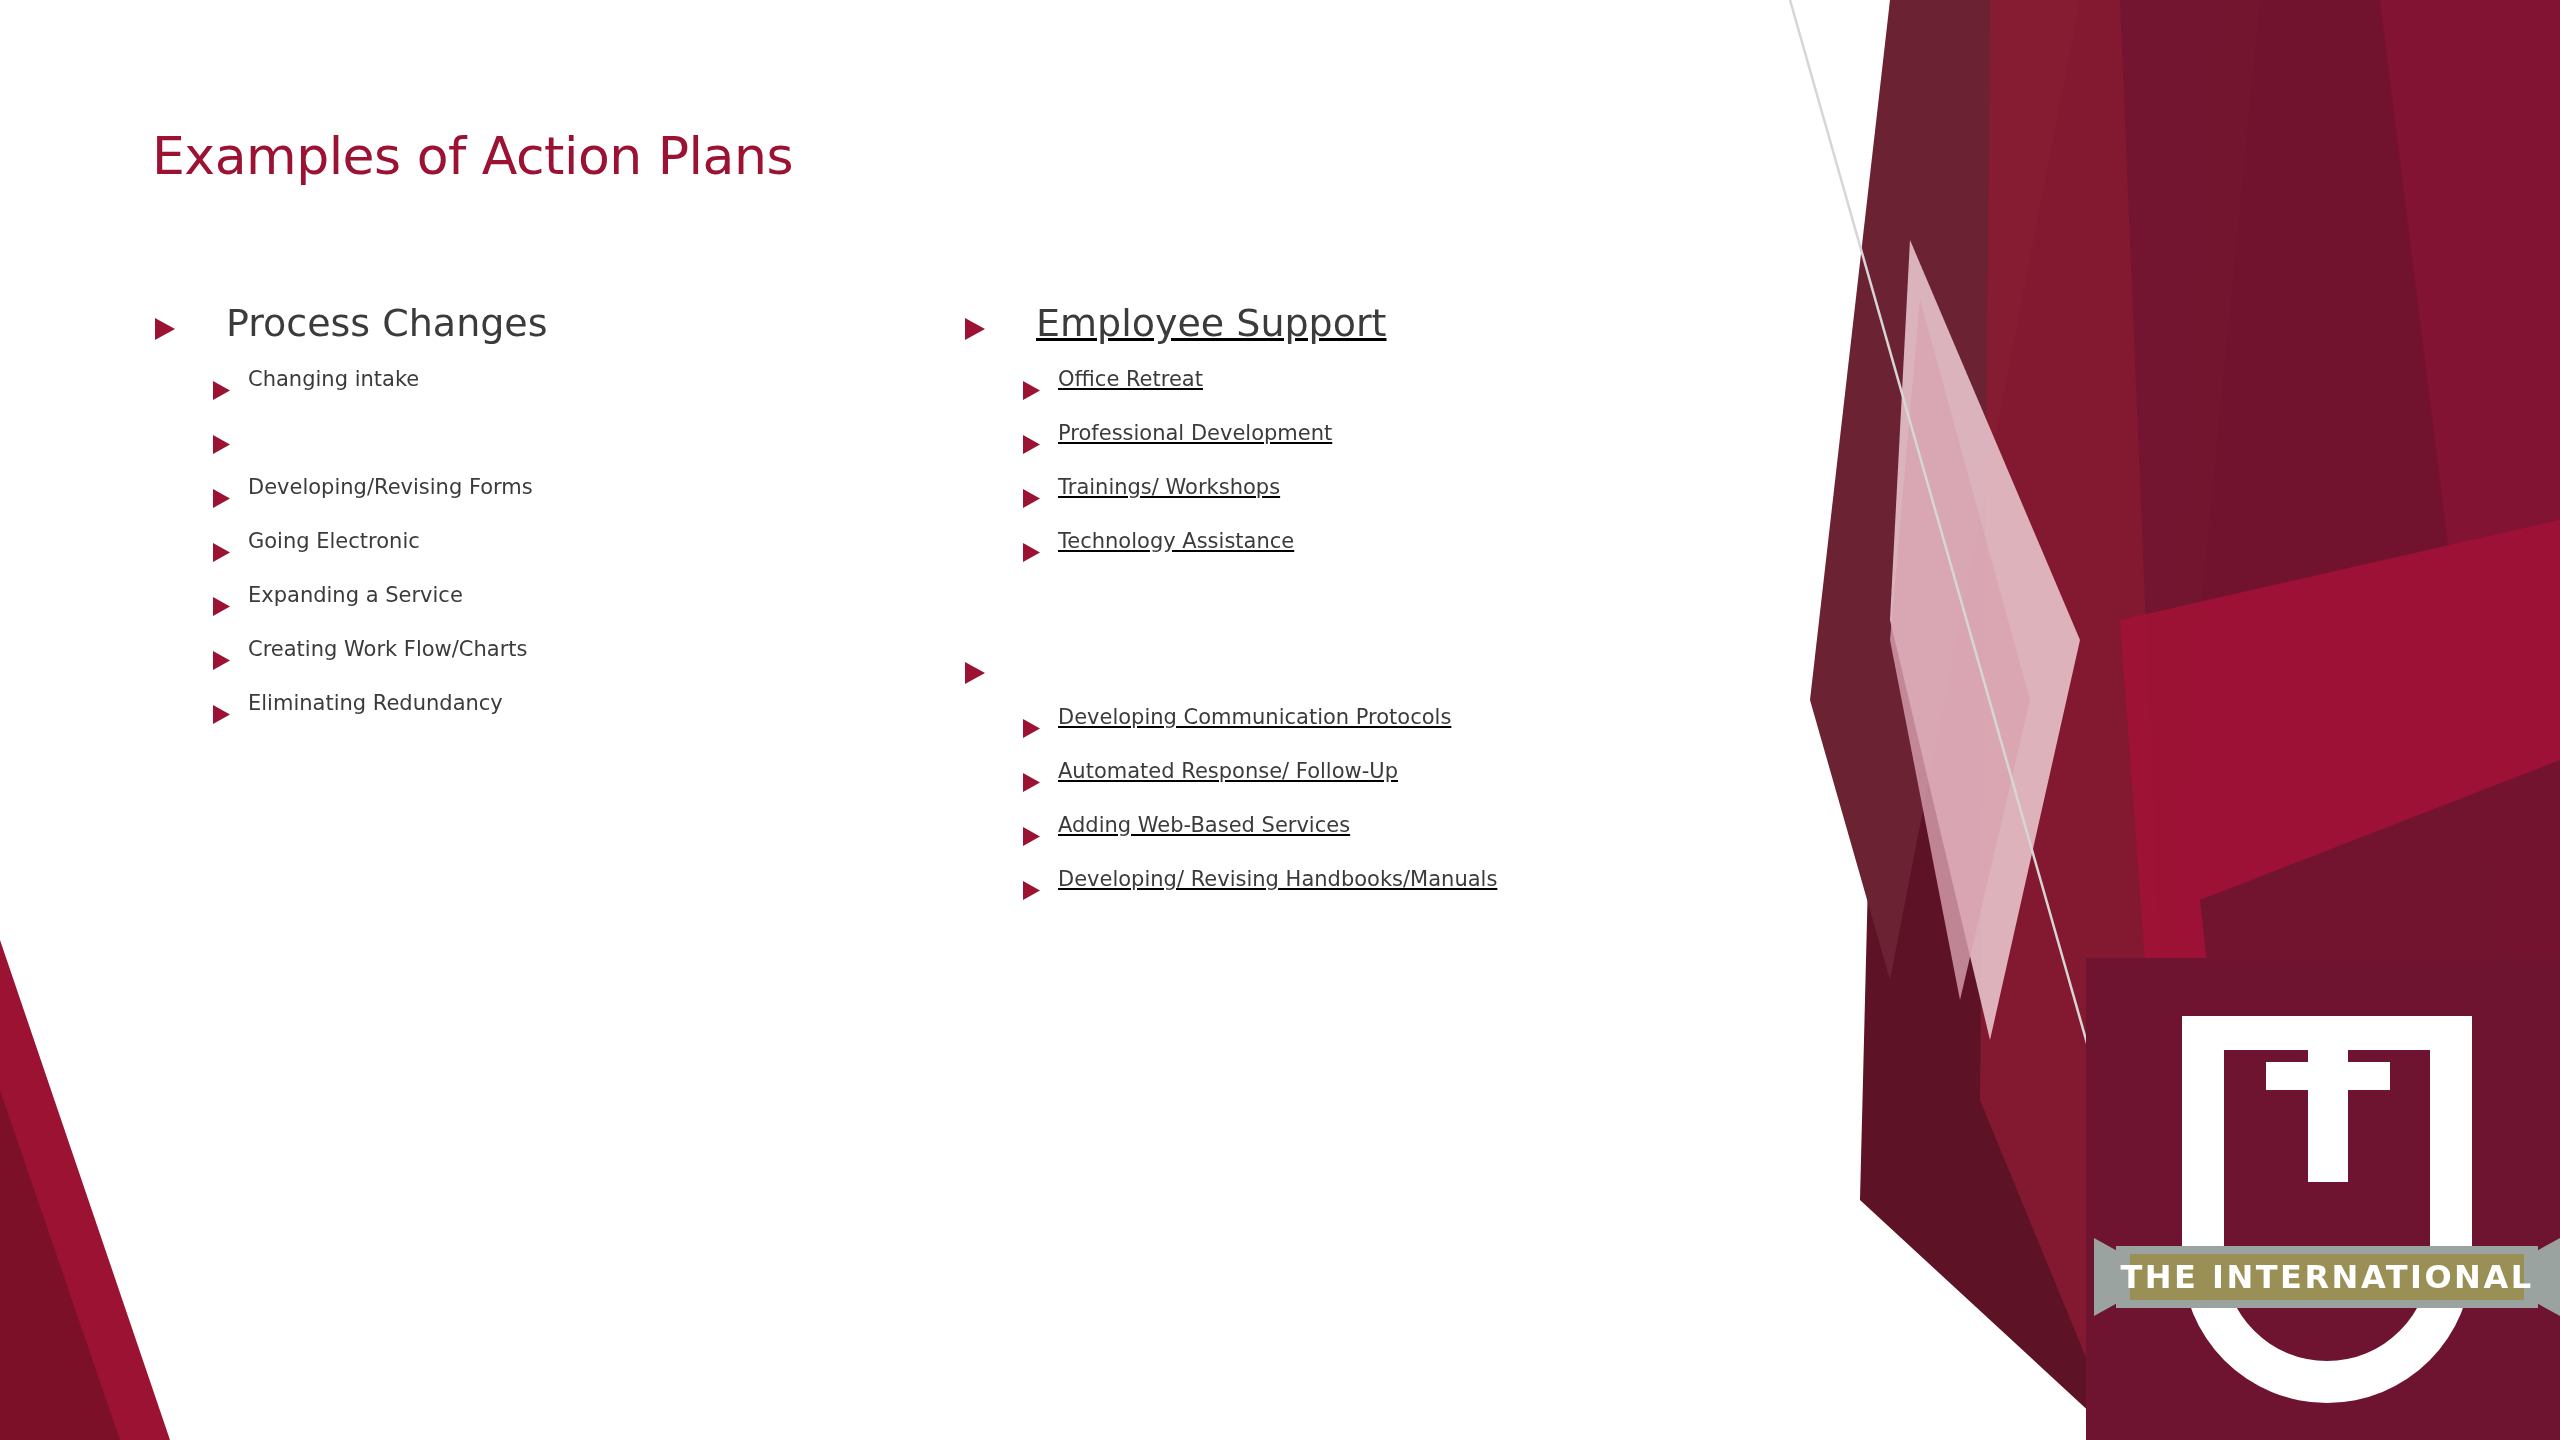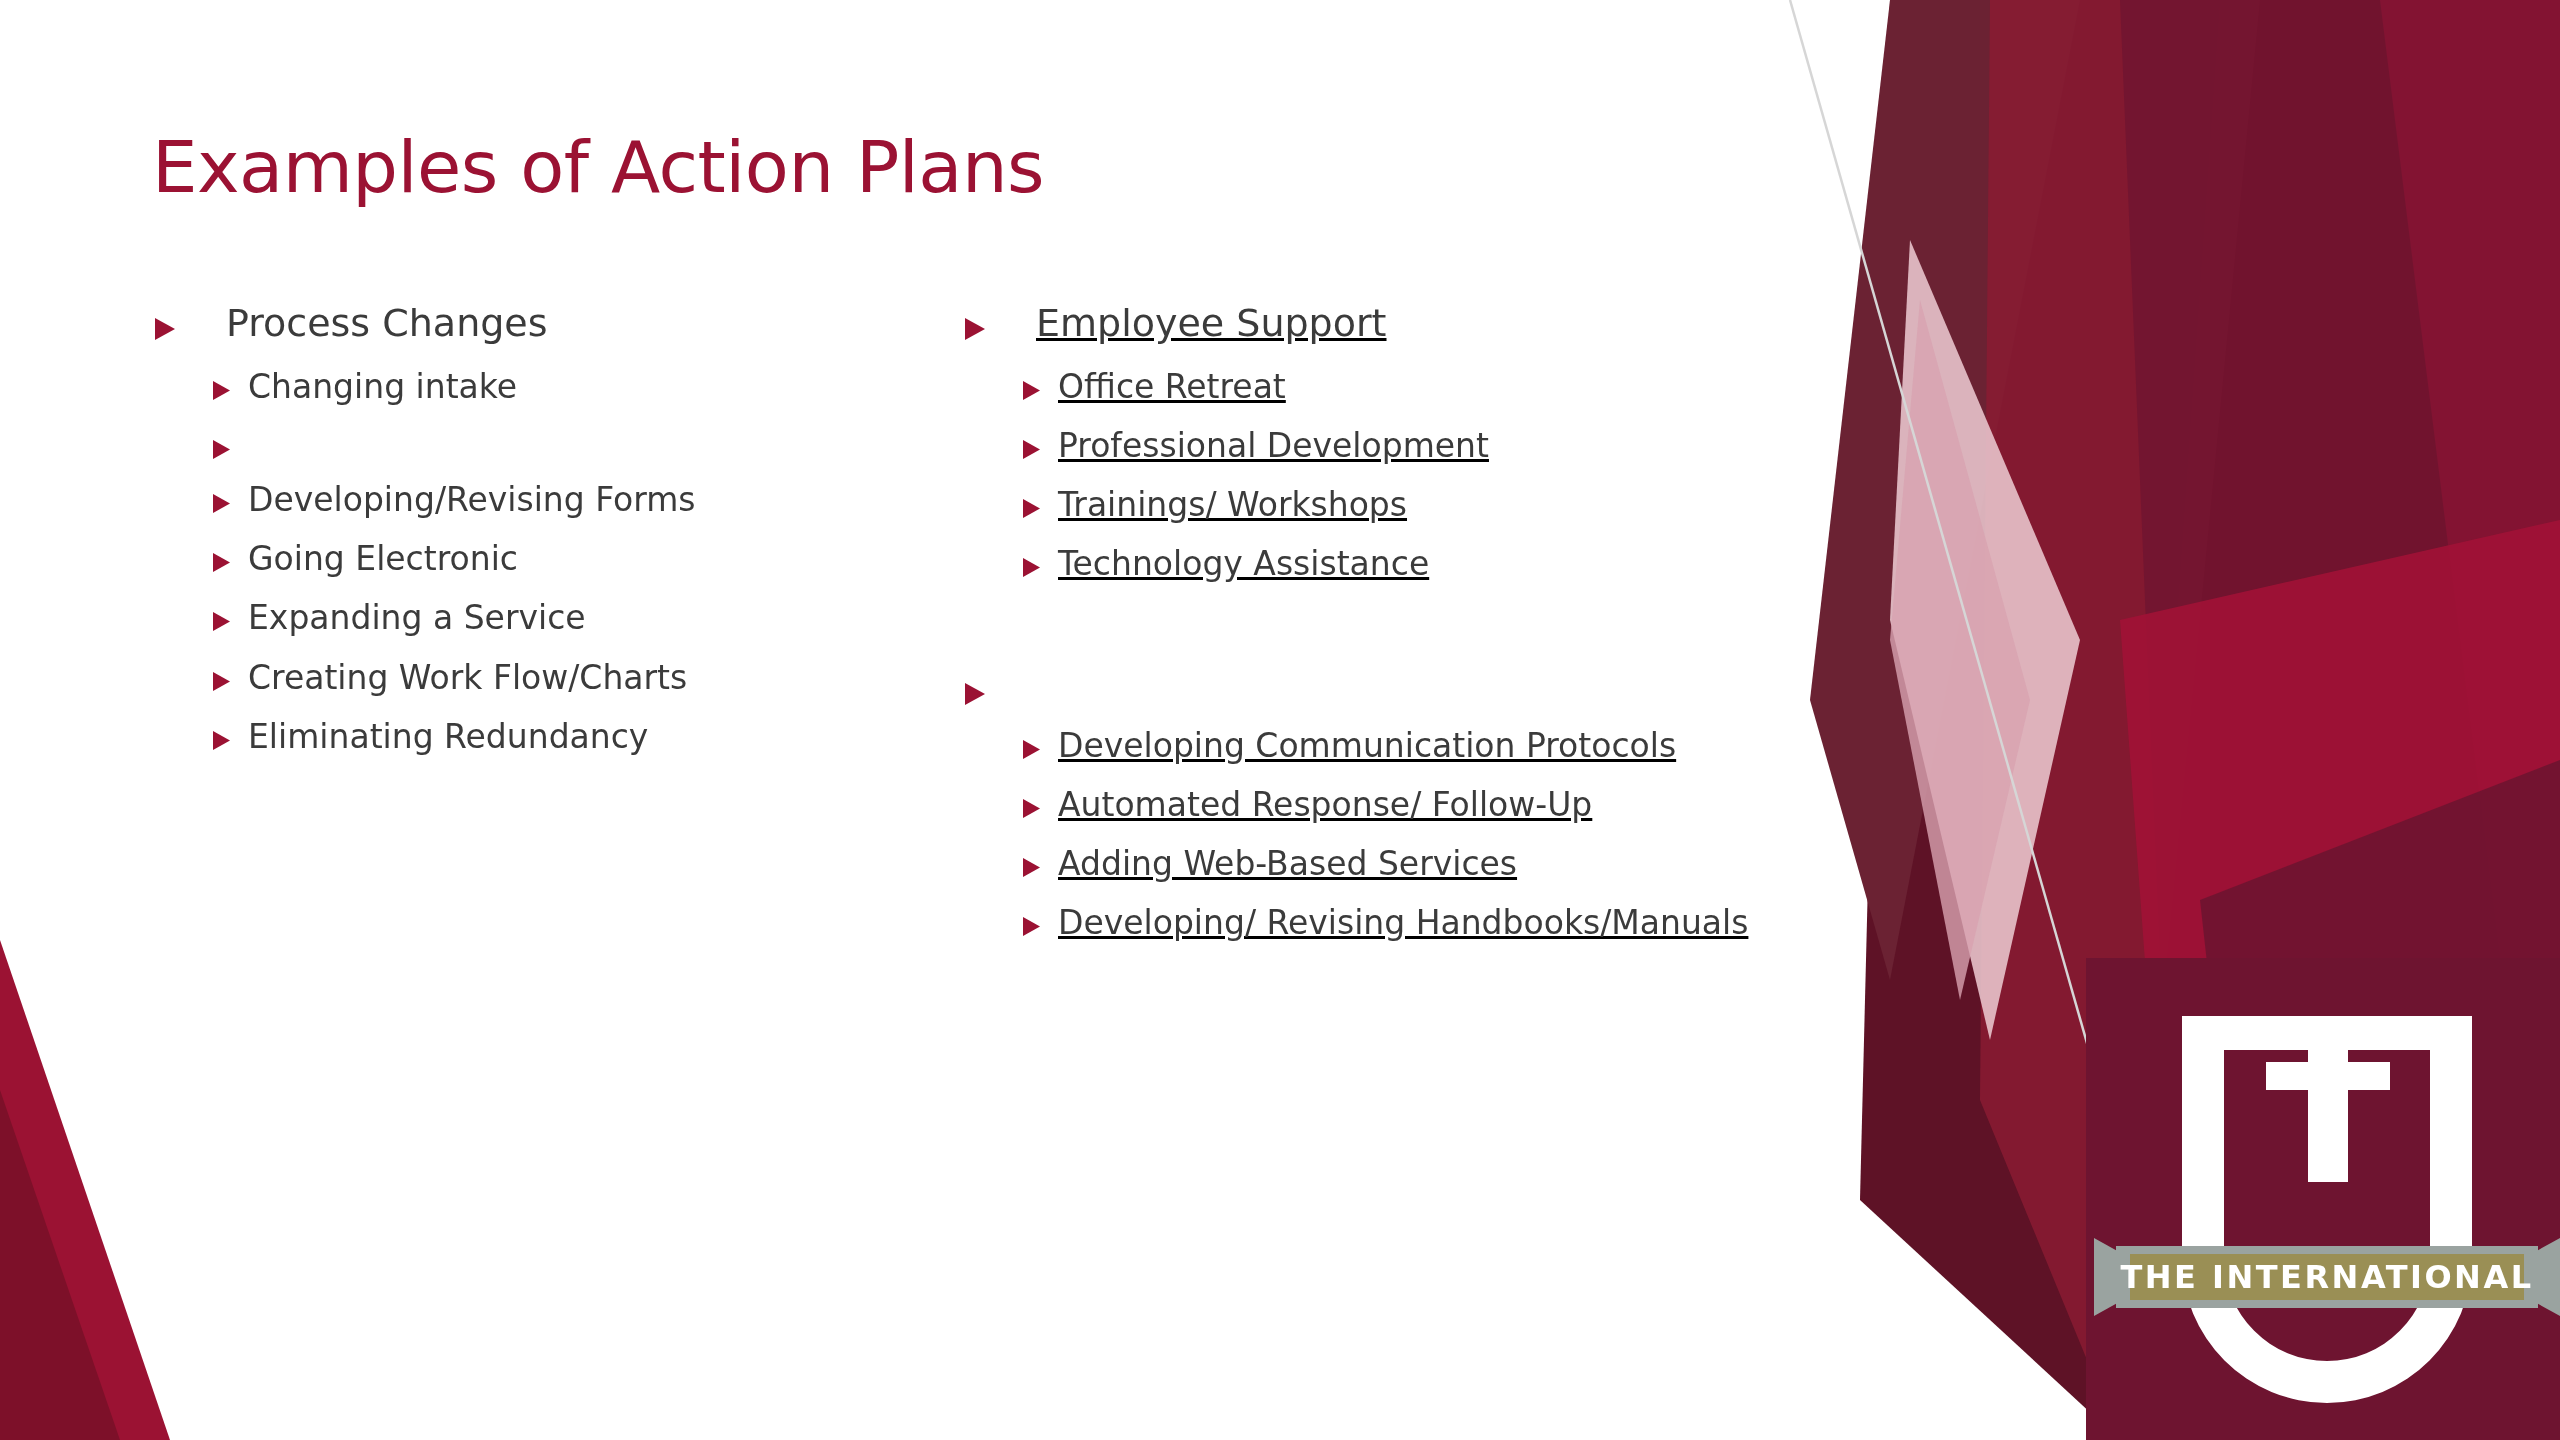--- a/index.html
+++ b/index.html
@@ -55,21 +55,21 @@
     margin-left: 8px;
   }
 
   
   .title {
     position: absolute;
     left: 152px;
     top: 128px;
     width: 1800px;
     font-family: "DejaVu Sans", sans-serif;
-    font-size: 72px;
+    font-size: 52px;
     font-weight: 400;
     color: #9b1233;
     letter-spacing: -0.5px;
     line-height: 1.1;
   }
 
   
   .col {
     position: absolute;
     top: 300px;
@@ -98,21 +98,21 @@
     display: flex;
     align-items: flex-start;
     margin: 0 0 18px 58px;
   }
   .lvl2 .tri {
     flex: 0 0 auto;
     width: 38px;
     padding-top: 13px;
   }
   .lvl2 .txt {
-    font-size: 33px;
+    font-size: 21px;
     color: #3b3b3b;
     line-height: 1.25;
   }
 
   .gap { height: 62px; }
 
   .tri svg { display: block; }
 </style>
 </head>
 <body>

